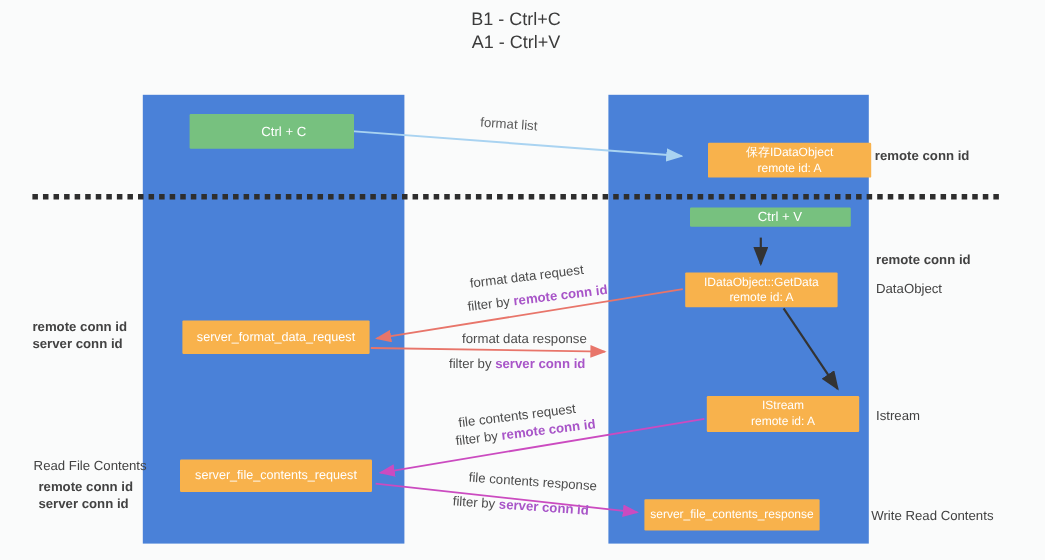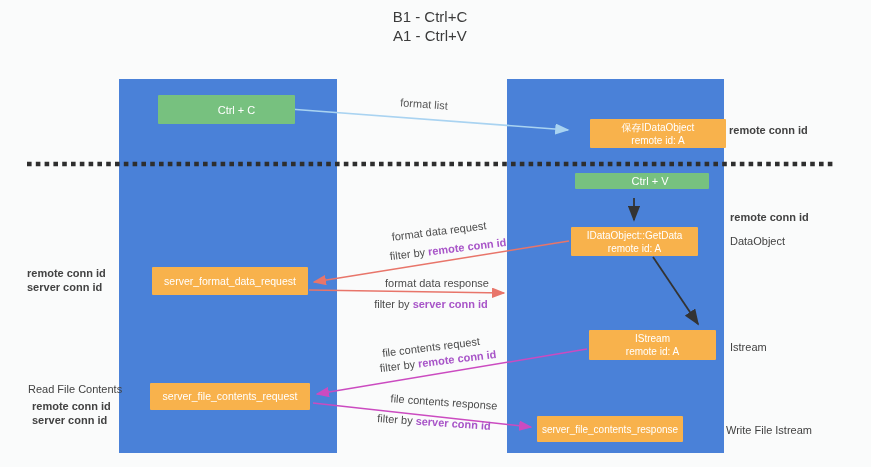--- a/index.html
+++ b/index.html
@@ -131,15 +131,15 @@
   <div class="abs margin-label b purple" style="left:27px;top:267px;">remote conn id</div>
   <div class="abs margin-label b greentxt" style="left:27px;top:281px;">server conn id</div>
   <div class="abs margin-label" style="left:28px;top:383px;">Read File Contents</div>
   <div class="abs margin-label b purple" style="left:32px;top:400px;">remote conn id</div>
   <div class="abs margin-label b greentxt" style="left:32px;top:414px;">server conn id</div>
 
   <div class="abs margin-label b purple" style="left:729px;top:124px;">remote conn id</div>
   <div class="abs margin-label b purple" style="left:730px;top:211px;">remote conn id</div>
   <div class="abs margin-label" style="left:730px;top:235px;">DataObject</div>
   <div class="abs margin-label" style="left:730px;top:341px;">Istream</div>
-  <div class="abs margin-label" style="left:726px;top:424px;">Write File Istream</div>
+  <div class="abs margin-label" style="left:726px;top:424px;">Write Read Contents</div>
 
 </div>
 
 </body></html>

